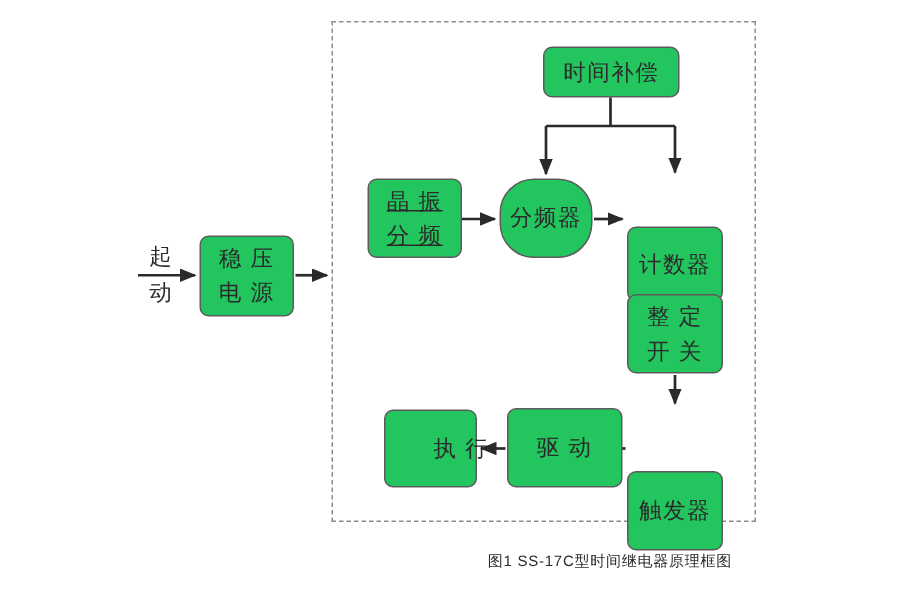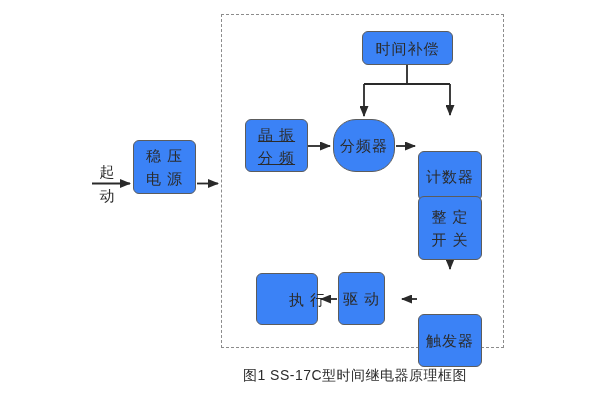--- a/index.html
+++ b/index.html
@@ -25,61 +25,61 @@
     position: absolute;
     left: 221px; top: 14px;
     width: 283px; height: 334px;
     border: 1px dashed #8c8c8c;
     background: transparent;
   }
   .block {
     position: absolute;
     border: 1.2px solid #5c5c5c;
     border-radius: 6px;
-    background: #3b82f6;
+    background: #22c55e;
     display: flex;
     flex-direction: column;
     align-items: center;
     justify-content: center;
     font-size: 15px;
     line-height: 23px;
     color: #2b2b2b;
     letter-spacing: 1px;
     white-space: nowrap;
     z-index: 2;
   }
   .block span { display: block; text-align: center; }
   
-  .b-power   { left:133px; top:140px; width:63px; height:54px; }
+  .b-power   { left:133px; top:157px; width:63px; height:54px; }
   .b-timec   { left:362px; top:31px;  width:91px; height:34px; }
   .b-crystal { left:245px; top:119px; width:63px; height:53px;text-decoration:underline; }
   .b-divider { left:333px; top:119px; width:62px; height:53px;border-radius:23px; }
   .b-counter { left:418px; top:118px; width:64px; height:50px;margin-top:33px; }
-  .b-switch  { left:418px; top:196px; width:64px; height:64px; }
+  .b-switch  { left:418px; top:196px; width:64px; height:53px; }
   .b-trigger { left:418px; top:272px; width:64px; height:53px;margin-top:42px; }
-  .b-drive   { left:338px; top:272px; width:47px; height:53px; }
+  .b-drive   { left:338px; top:272px; width:77px; height:53px; }
   .b-relay   { left:256px; top:273px; width:62px; height:52px;padding-left:41px; }
   .startlabel {
     position: absolute;
     left: 96px; top: 163px;
     width: 22px;
     display: flex;
     flex-direction: column;
     align-items: center;
     gap: 7px;
     font-size: 15px;
     line-height: 17px;
     color: #2b2b2b;
   }
   .caption {
     position: absolute;
     left: 222px; top: 367px;
     width: 266px;
-    text-align: center;
-    font-size: 14px;
+    text-align: right;
+    font-size: 10px;
     color: #2b2b2b;
     letter-spacing: 0.5px;
   }
 </style>
 </head>
 <body>
 
 <div class="stage">
 
   <svg class="wires" width="600" height="400" viewBox="0 0 600 400" xmlns="http://www.w3.org/2000/svg">

